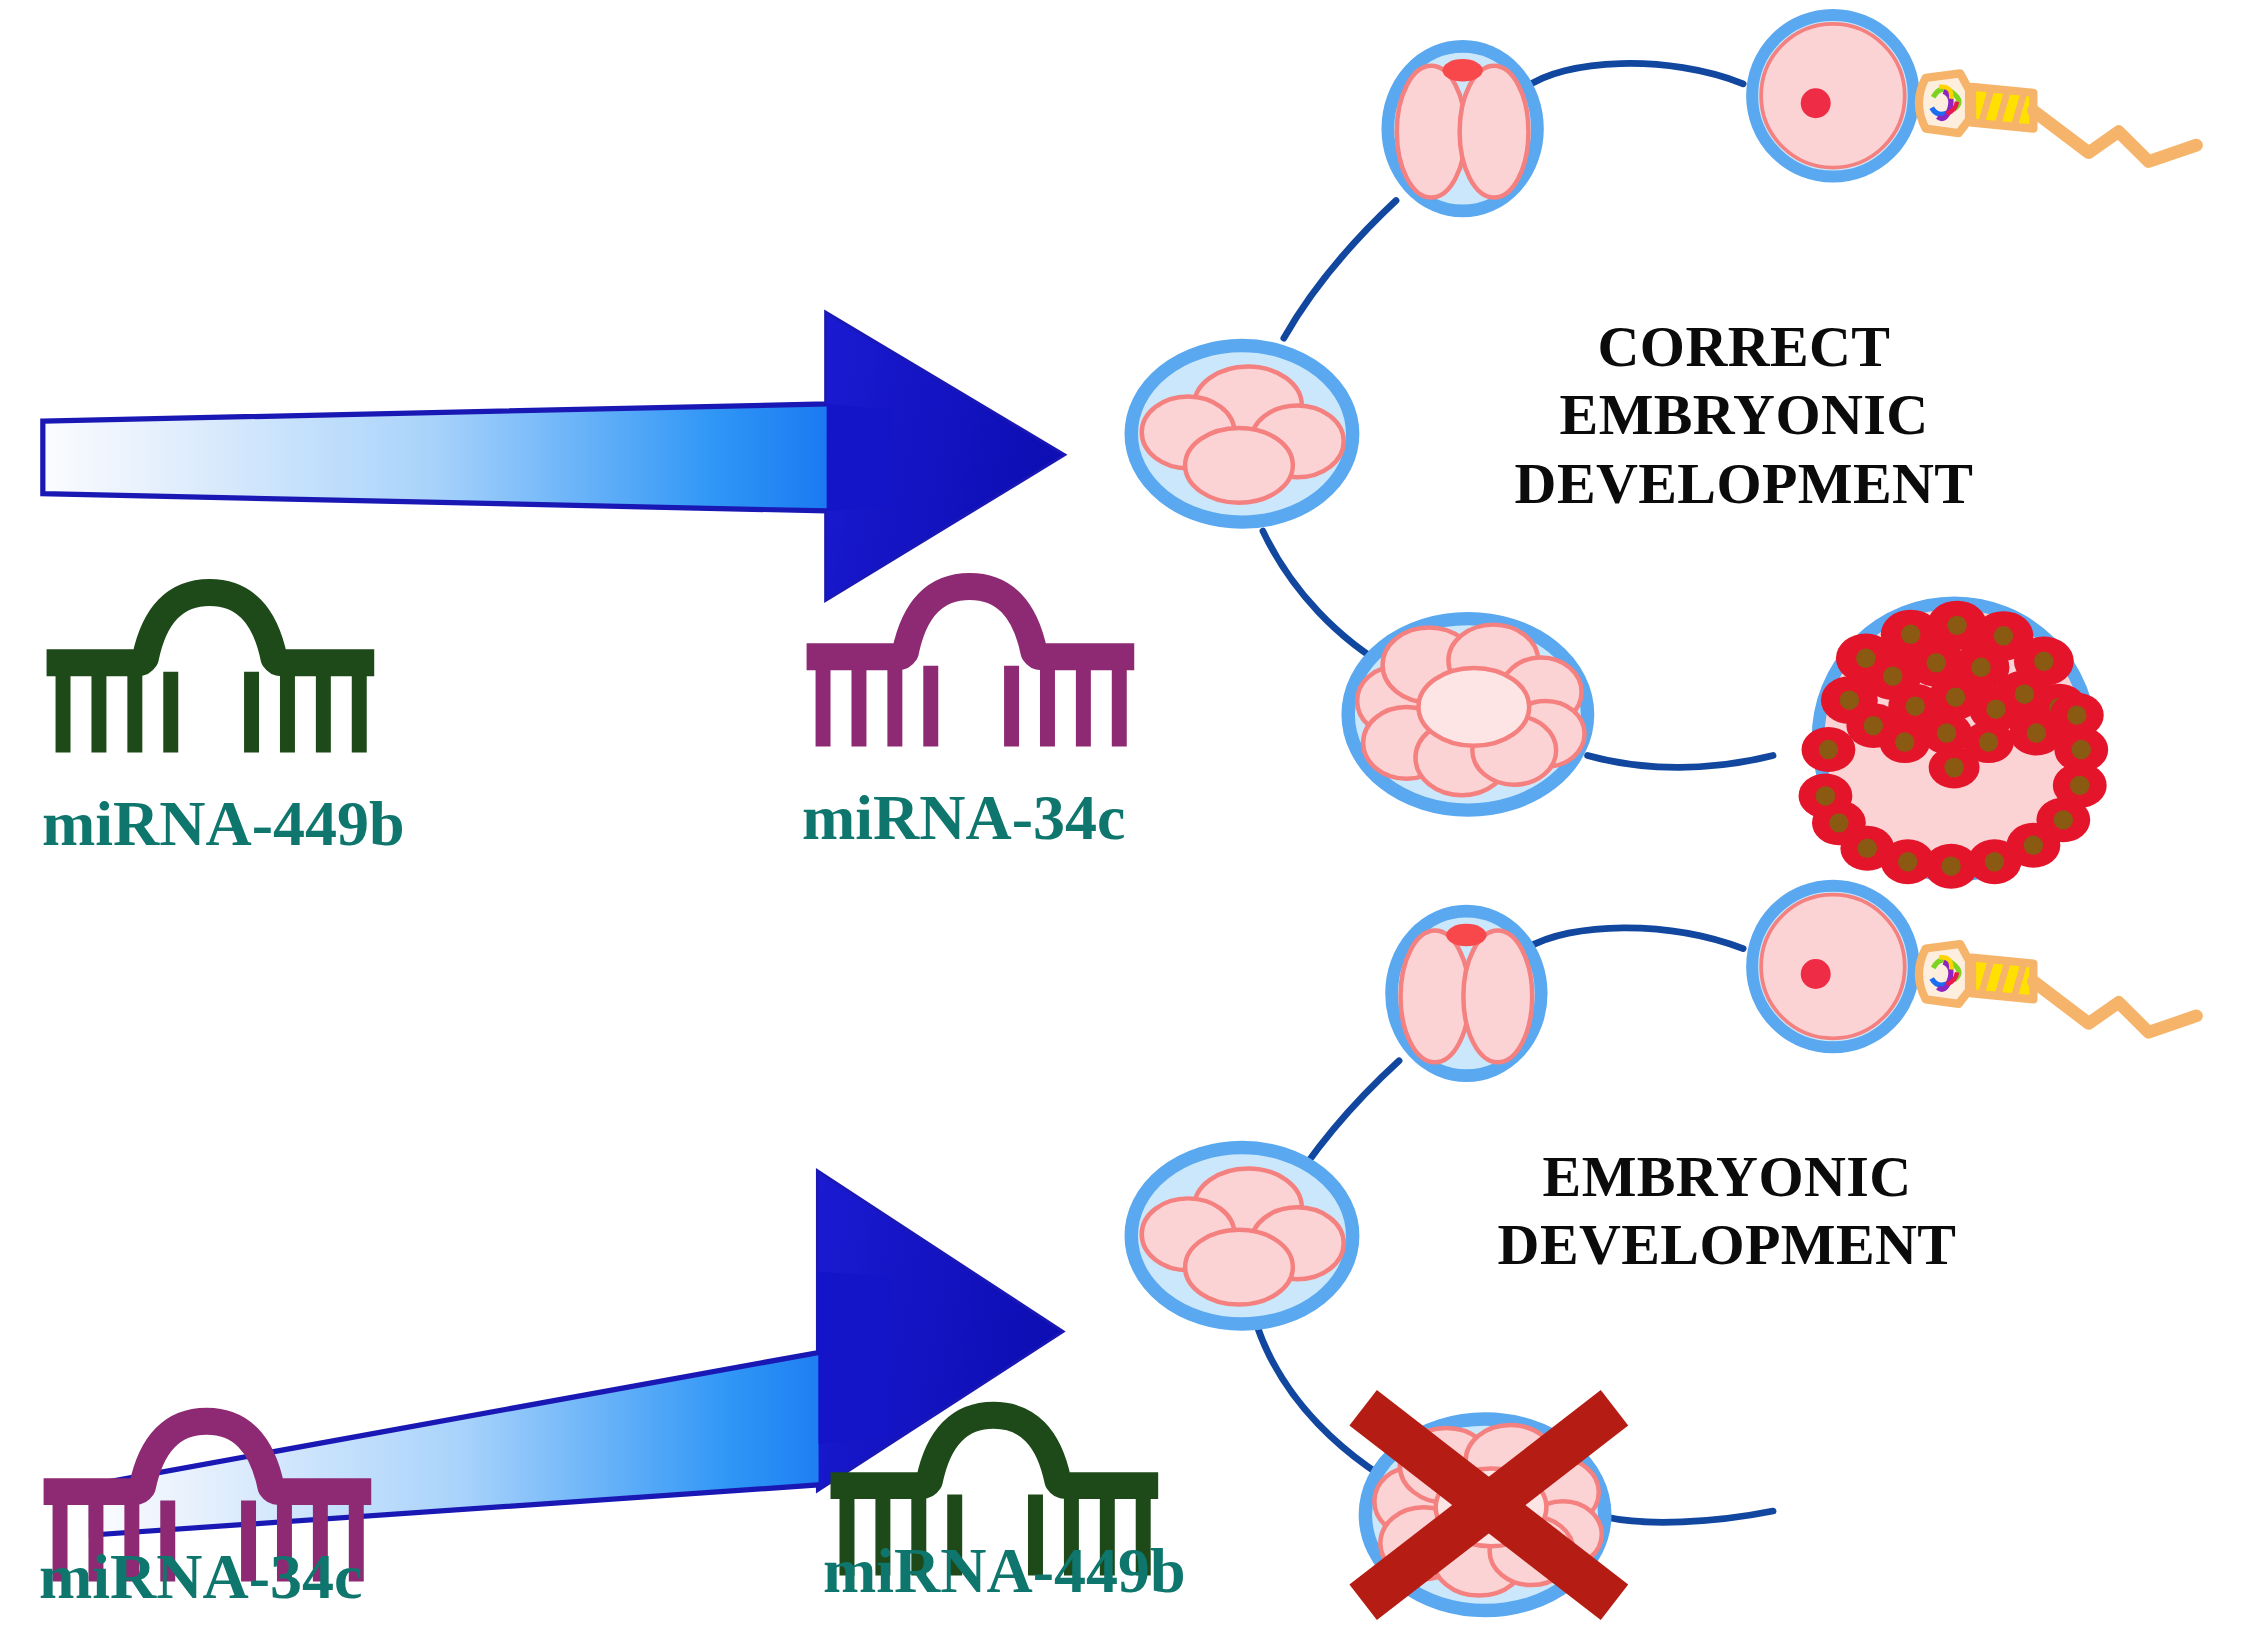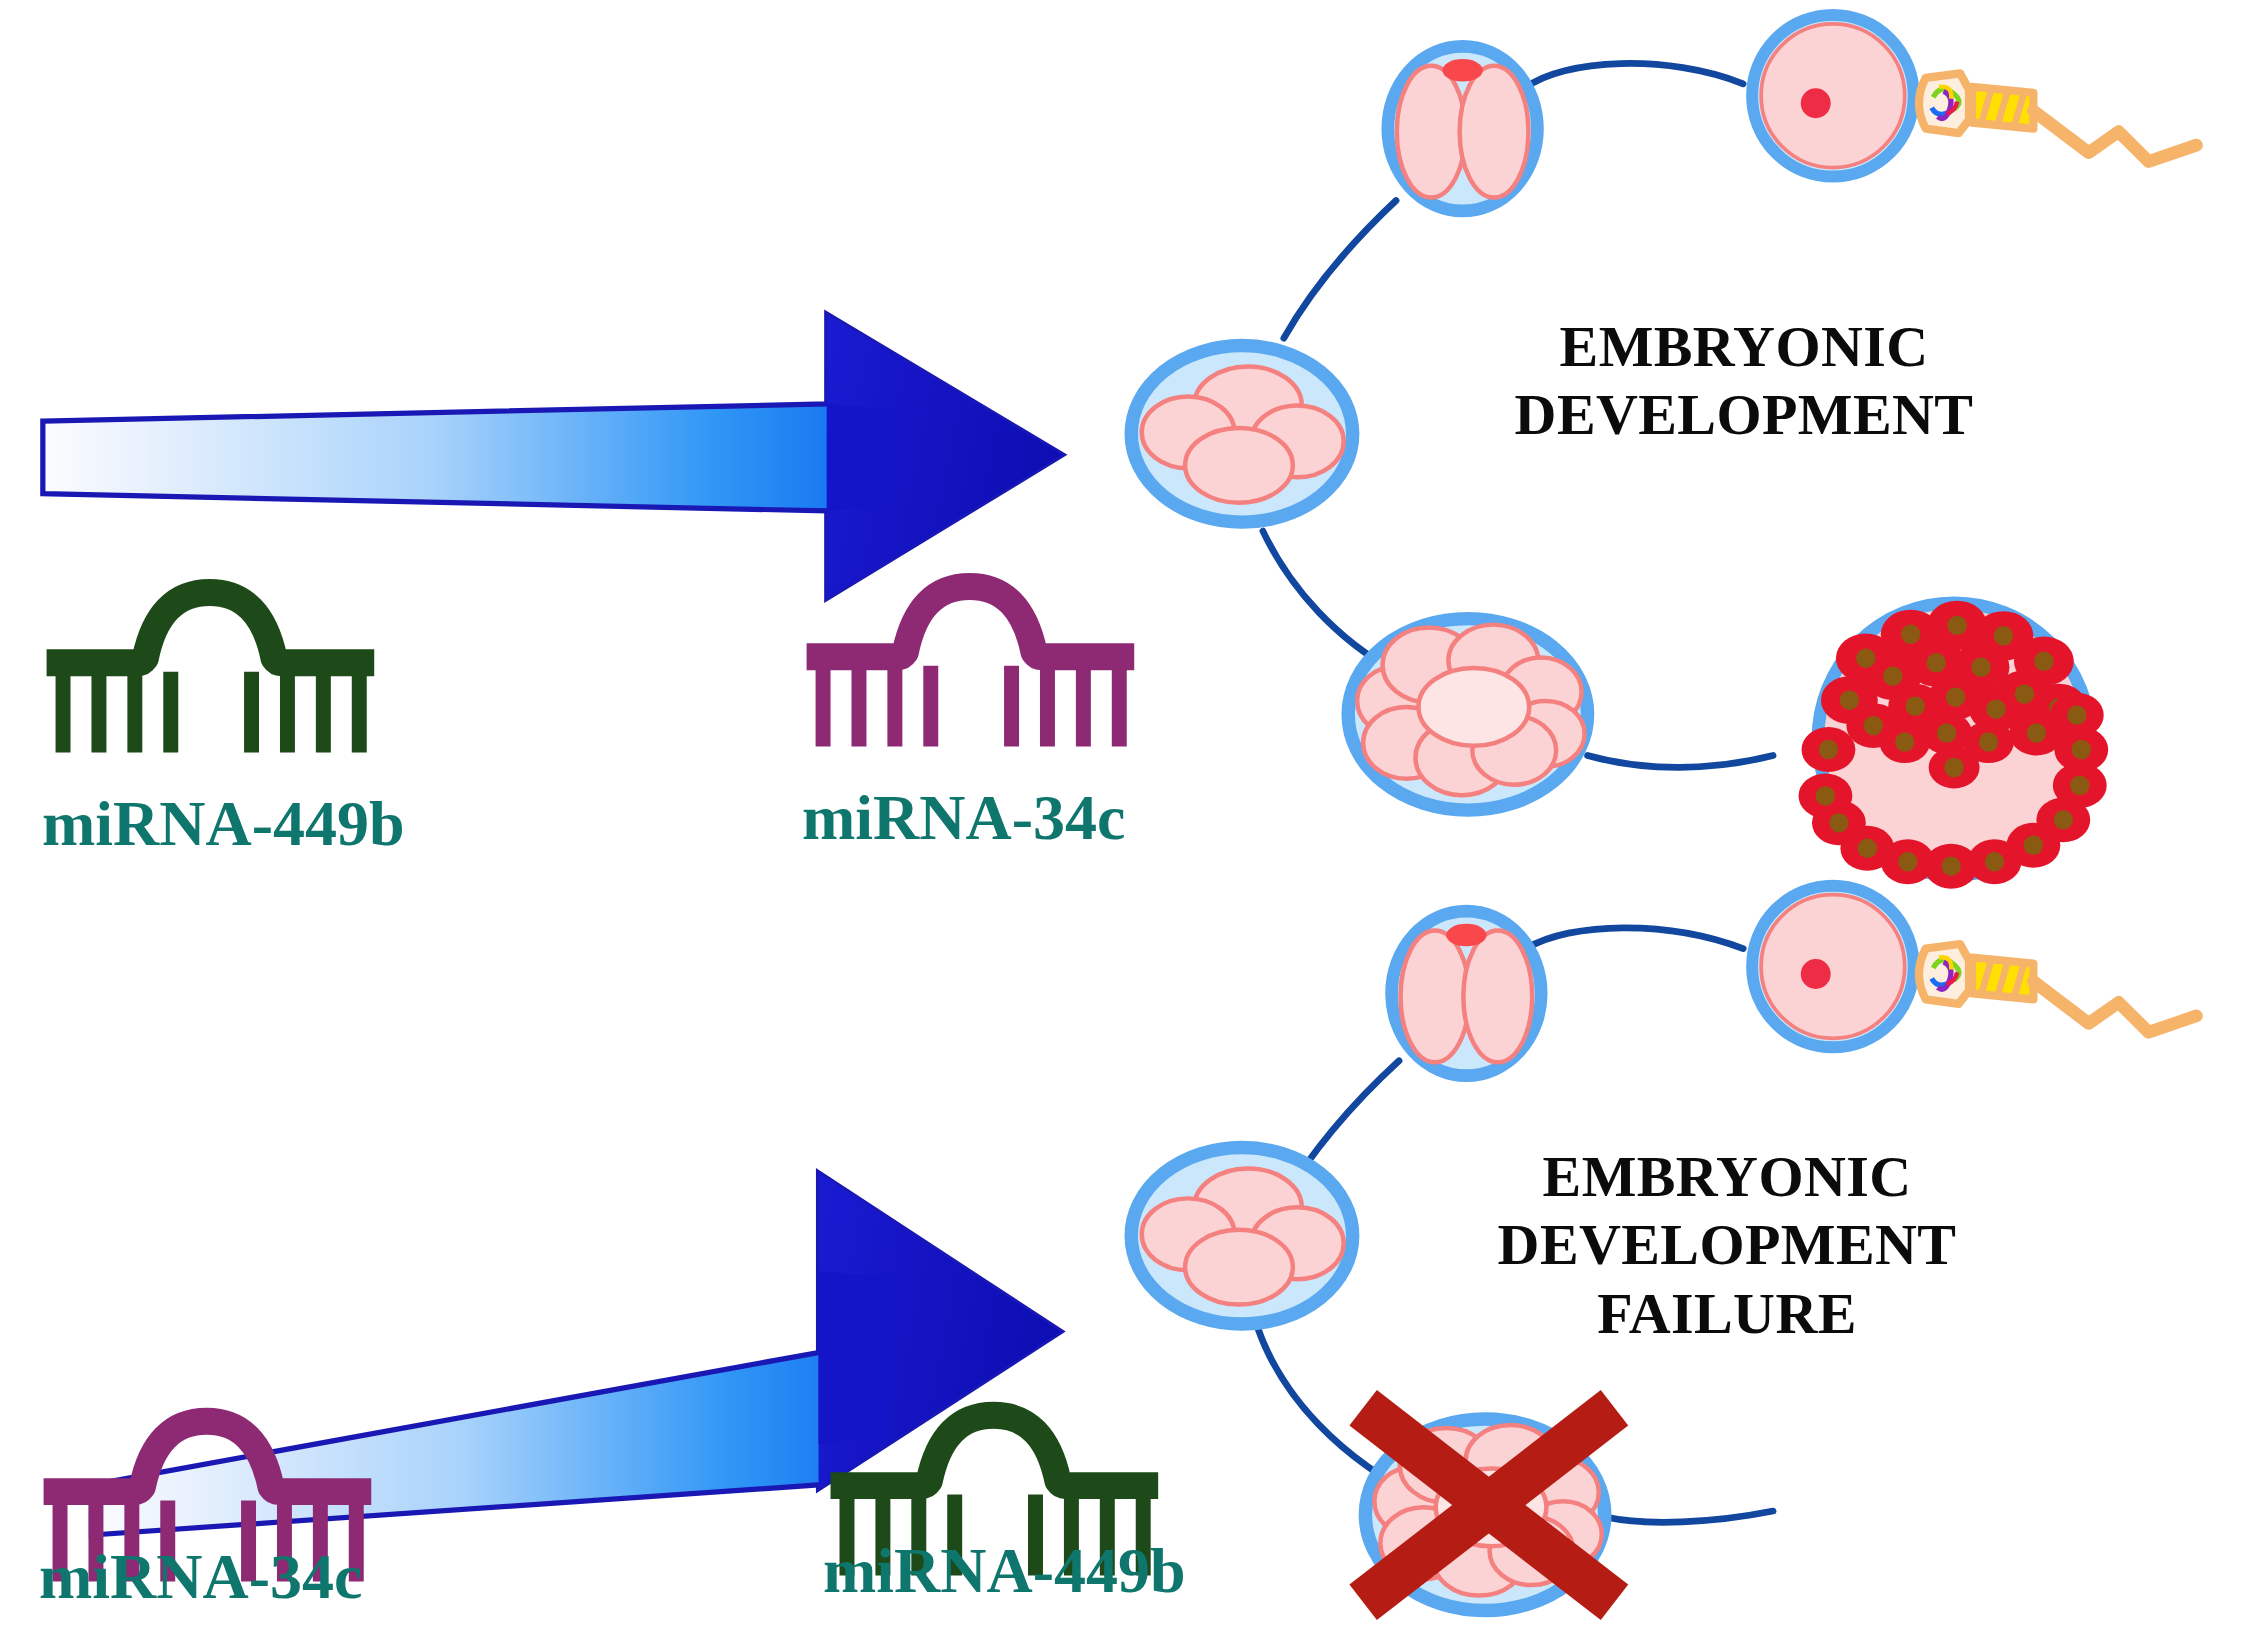--- a/index.html
+++ b/index.html
@@ -298,24 +298,24 @@
 
   <div class="mirna-label" style="left:42px; top:787px; font-size:64px;">miRNA-449b</div>
 
   <div class="mirna-label" style="left:802px; top:781px; font-size:64px;">miRNA-34c</div>
 
   <div class="mirna-label" style="left:39px; top:1540px; font-size:64px;">miRNA-34c</div>
 
   <div class="mirna-label" style="left:823px; top:1534px; font-size:64px;">miRNA-449b</div>
 
   <div class="outcome-text" style="left:1497px; top:313px; width:494px; font-size:58px;">
+    <span class="ln">CORRECT</span>
     <span class="ln">EMBRYONIC</span>
     <span class="ln">DEVELOPMENT</span>
   </div>
 
   <div class="outcome-text" style="left:1480px; top:1143px; width:494px; font-size:58px;">
     <span class="ln">EMBRYONIC</span>
     <span class="ln">DEVELOPMENT</span>
-    <span class="ln">FAILURE</span>
   </div>
 
 </div>
 
 
 </body></html>

